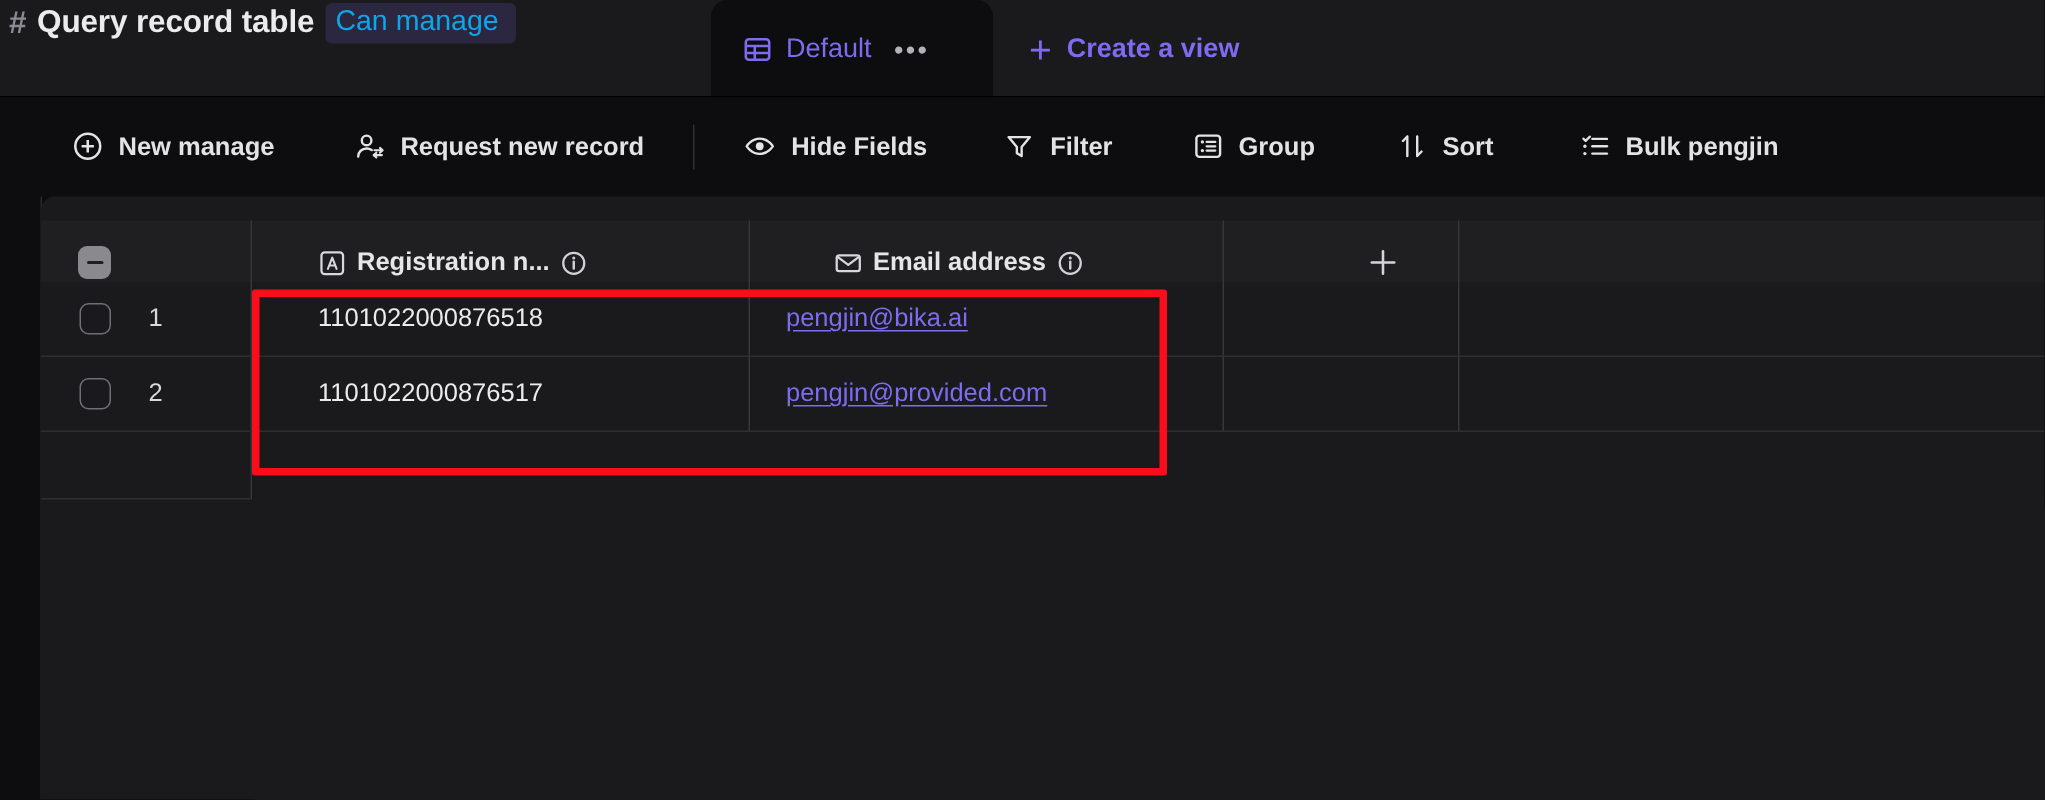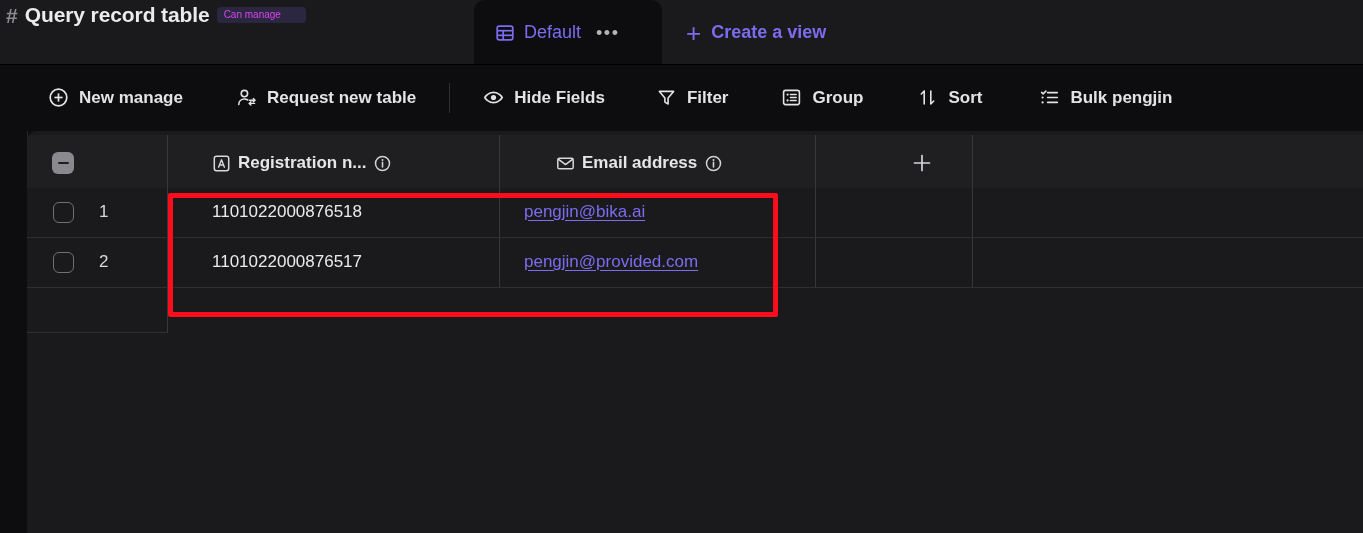--- a/index.html
+++ b/index.html
@@ -22,22 +22,22 @@
   }
   .title-block { position: absolute; left: 6px; top: 2px; }
   .title-row { display: flex; align-items: center; gap: 7px; height: 26px; }
   .hash-icon { color: #8a8a90; font-size: 21px; font-weight: 700; line-height: 1; }
   .doc-title {
     color: #ebebec; font-size: 21px; font-weight: 700; letter-spacing: -0.1px;
     white-space: nowrap;
     text-align: right;
   }
   .perm-badge {
-    background: #2b2740; color: #d946ef; font-size: 10px; font-weight: 400;
-    padding: 2px 25px 3px 7px; border-radius: 4px; white-space: nowrap;
+    background: #2b2740; color: #0ea5e9; font-size: 19px; font-weight: 400;
+    padding: 2px 12px 3px 7px; border-radius: 4px; white-space: nowrap;
   }
   .doc-desc {
     color: #8d8d93; font-size: 15px; margin-top: 5px; margin-left: 1px;
     white-space: nowrap;
   }
 
   
   .tabs { position: absolute; left: 474px; top: 0; height: 65px; display: flex; align-items: flex-end; }
   .tab-active {
     width: 188px; height: 65px; background: #0d0d0f;
@@ -70,21 +70,21 @@
     width: 1336px; height: 402px;
     background: #1a1a1c;
     border-radius: 10px 0 0 0;
     overflow: hidden;
   }
   .left-gutter-line {
     position: absolute; left: 27px; top: 131px; width: 1px; height: 402px; background: #2a2a2c;
   }
 
   .ghead {
-    position: absolute; left: 0; top: 4px; width: 1336px; height: 57px;
+    position: absolute; left: 0; top: 16px; width: 1336px; height: 57px;
     background: #1f1f21;
   }
   .ghead-line {
     position: absolute; left: 0; top: 56px; width: 1336px; height: 1px; background: #37373a;
   }
   .vline { position: absolute; top: 0; width: 1px; background: #37373a; }
 
   .hcell { position: absolute; top: 0; height: 56px; display: flex; align-items: center; }
   .hcell-label {
     color: #e6e6e8; font-size: 17px; font-weight: 700; white-space: nowrap;
@@ -175,21 +175,21 @@
     </div>
 
     <div class="tb-item" style="margin-left:53px">
       <span class="tb-ico">
         <svg width="21" height="21" viewBox="0 0 21 21" fill="none">
           <circle cx="8.4" cy="6.6" r="3.2" stroke="#e3e3e5" stroke-width="1.6"></circle>
           <path d="M2.8 17.4c0-3.2 2.5-5.4 5.6-5.4 1.3 0 2.5.4 3.4 1" stroke="#e3e3e5" stroke-width="1.6" stroke-linecap="round"></path>
           <path d="M13.6 13.2h5M13.6 16.4h5M17.3 11.6l1.8 1.6-1.8 1.6M14.9 14.8l-1.8 1.6 1.8 1.6" stroke="#e3e3e5" stroke-width="1.4" stroke-linecap="round" stroke-linejoin="round"></path>
         </svg>
       </span>
-      <span>Request new table</span>
+      <span>Request new record</span>
     </div>
 
     <div class="tb-sep" style="margin-left:33px"></div>
 
     <div class="tb-item" style="margin-left:33px">
       <span class="tb-ico">
         <svg width="21" height="21" viewBox="0 0 21 21" fill="none">
           <path d="M1.8 10.5S4.8 5.4 10.5 5.4 19.2 10.5 19.2 10.5 16.2 15.6 10.5 15.6 1.8 10.5 1.8 10.5z" stroke="#e3e3e5" stroke-width="1.6"></path>
           <circle cx="10.5" cy="10.5" r="2.6" fill="#e3e3e5"></circle>
         </svg>

